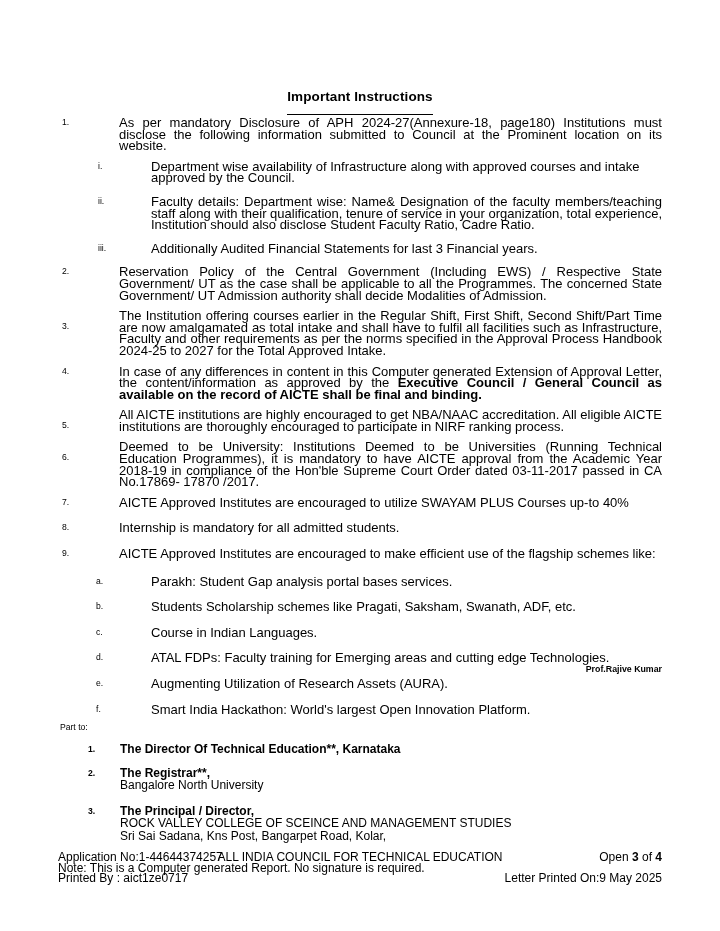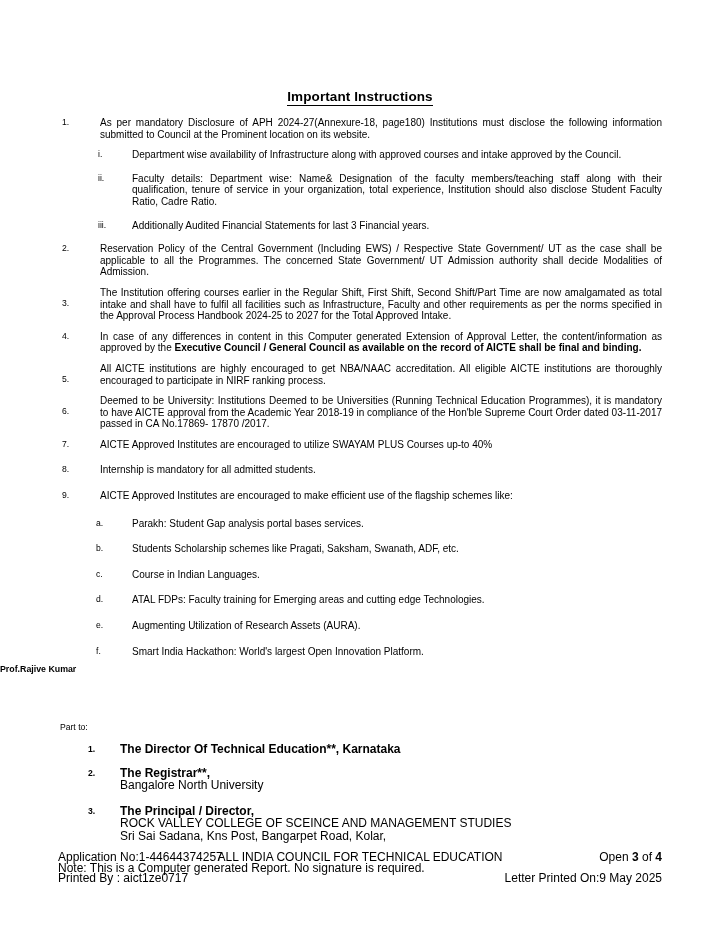--- a/index.html
+++ b/index.html
@@ -28,21 +28,21 @@
     top: 89px;
     left: 0;
     width: 720px;
     text-align: center;
     font-size: 13.5px;
     font-weight: bold;
     letter-spacing: 0.1px;
   }
   .doc-title span {
     border-bottom: 1.5px solid #000;
-    padding-bottom: 1px;
+    padding-bottom: 10px;
   }
 
   
   .content {
     position: absolute;
     top: 117px;
     left: 62px;
     width: 600px;
   }
   .item {
@@ -50,23 +50,24 @@
     align-items: flex-start;
     margin-bottom: 9px;
   }
   .item .marker {
     flex: 0 0 auto;
     font-size: 8.6px;
     line-height: 11.6px;
   }
   .item .body {
     flex: 1 1 auto;
-    font-size: 10px;
+    font-size: 13px;
     line-height: 11.6px;
     text-align: justify;
+    margin-left: 19px;
   }
   
   .lvl1 > .marker { width: 38px; }
   .lvl1 > .body   { width: 562px; }
   
   .marker-mid { padding-top: 11px; }
 
   
   .lvl2 { margin-left: 36px; margin-bottom: 12px; }
   .lvl2 > .marker { width: 34px; }
@@ -79,20 +80,21 @@
 
   .nojust { text-align: left !important; }
   b, .b { font-weight: bold; }
 
   
   .signature {
     position: absolute;
     top: 664px;
     left: 0;
     width: 662px;
+    text-align: right;
     font-size: 8.8px;
     font-weight: bold;
     line-height: 11.5px;
   }
 
   
   .copyto-label {
     position: absolute;
     top: 722px;
     left: 60px;

